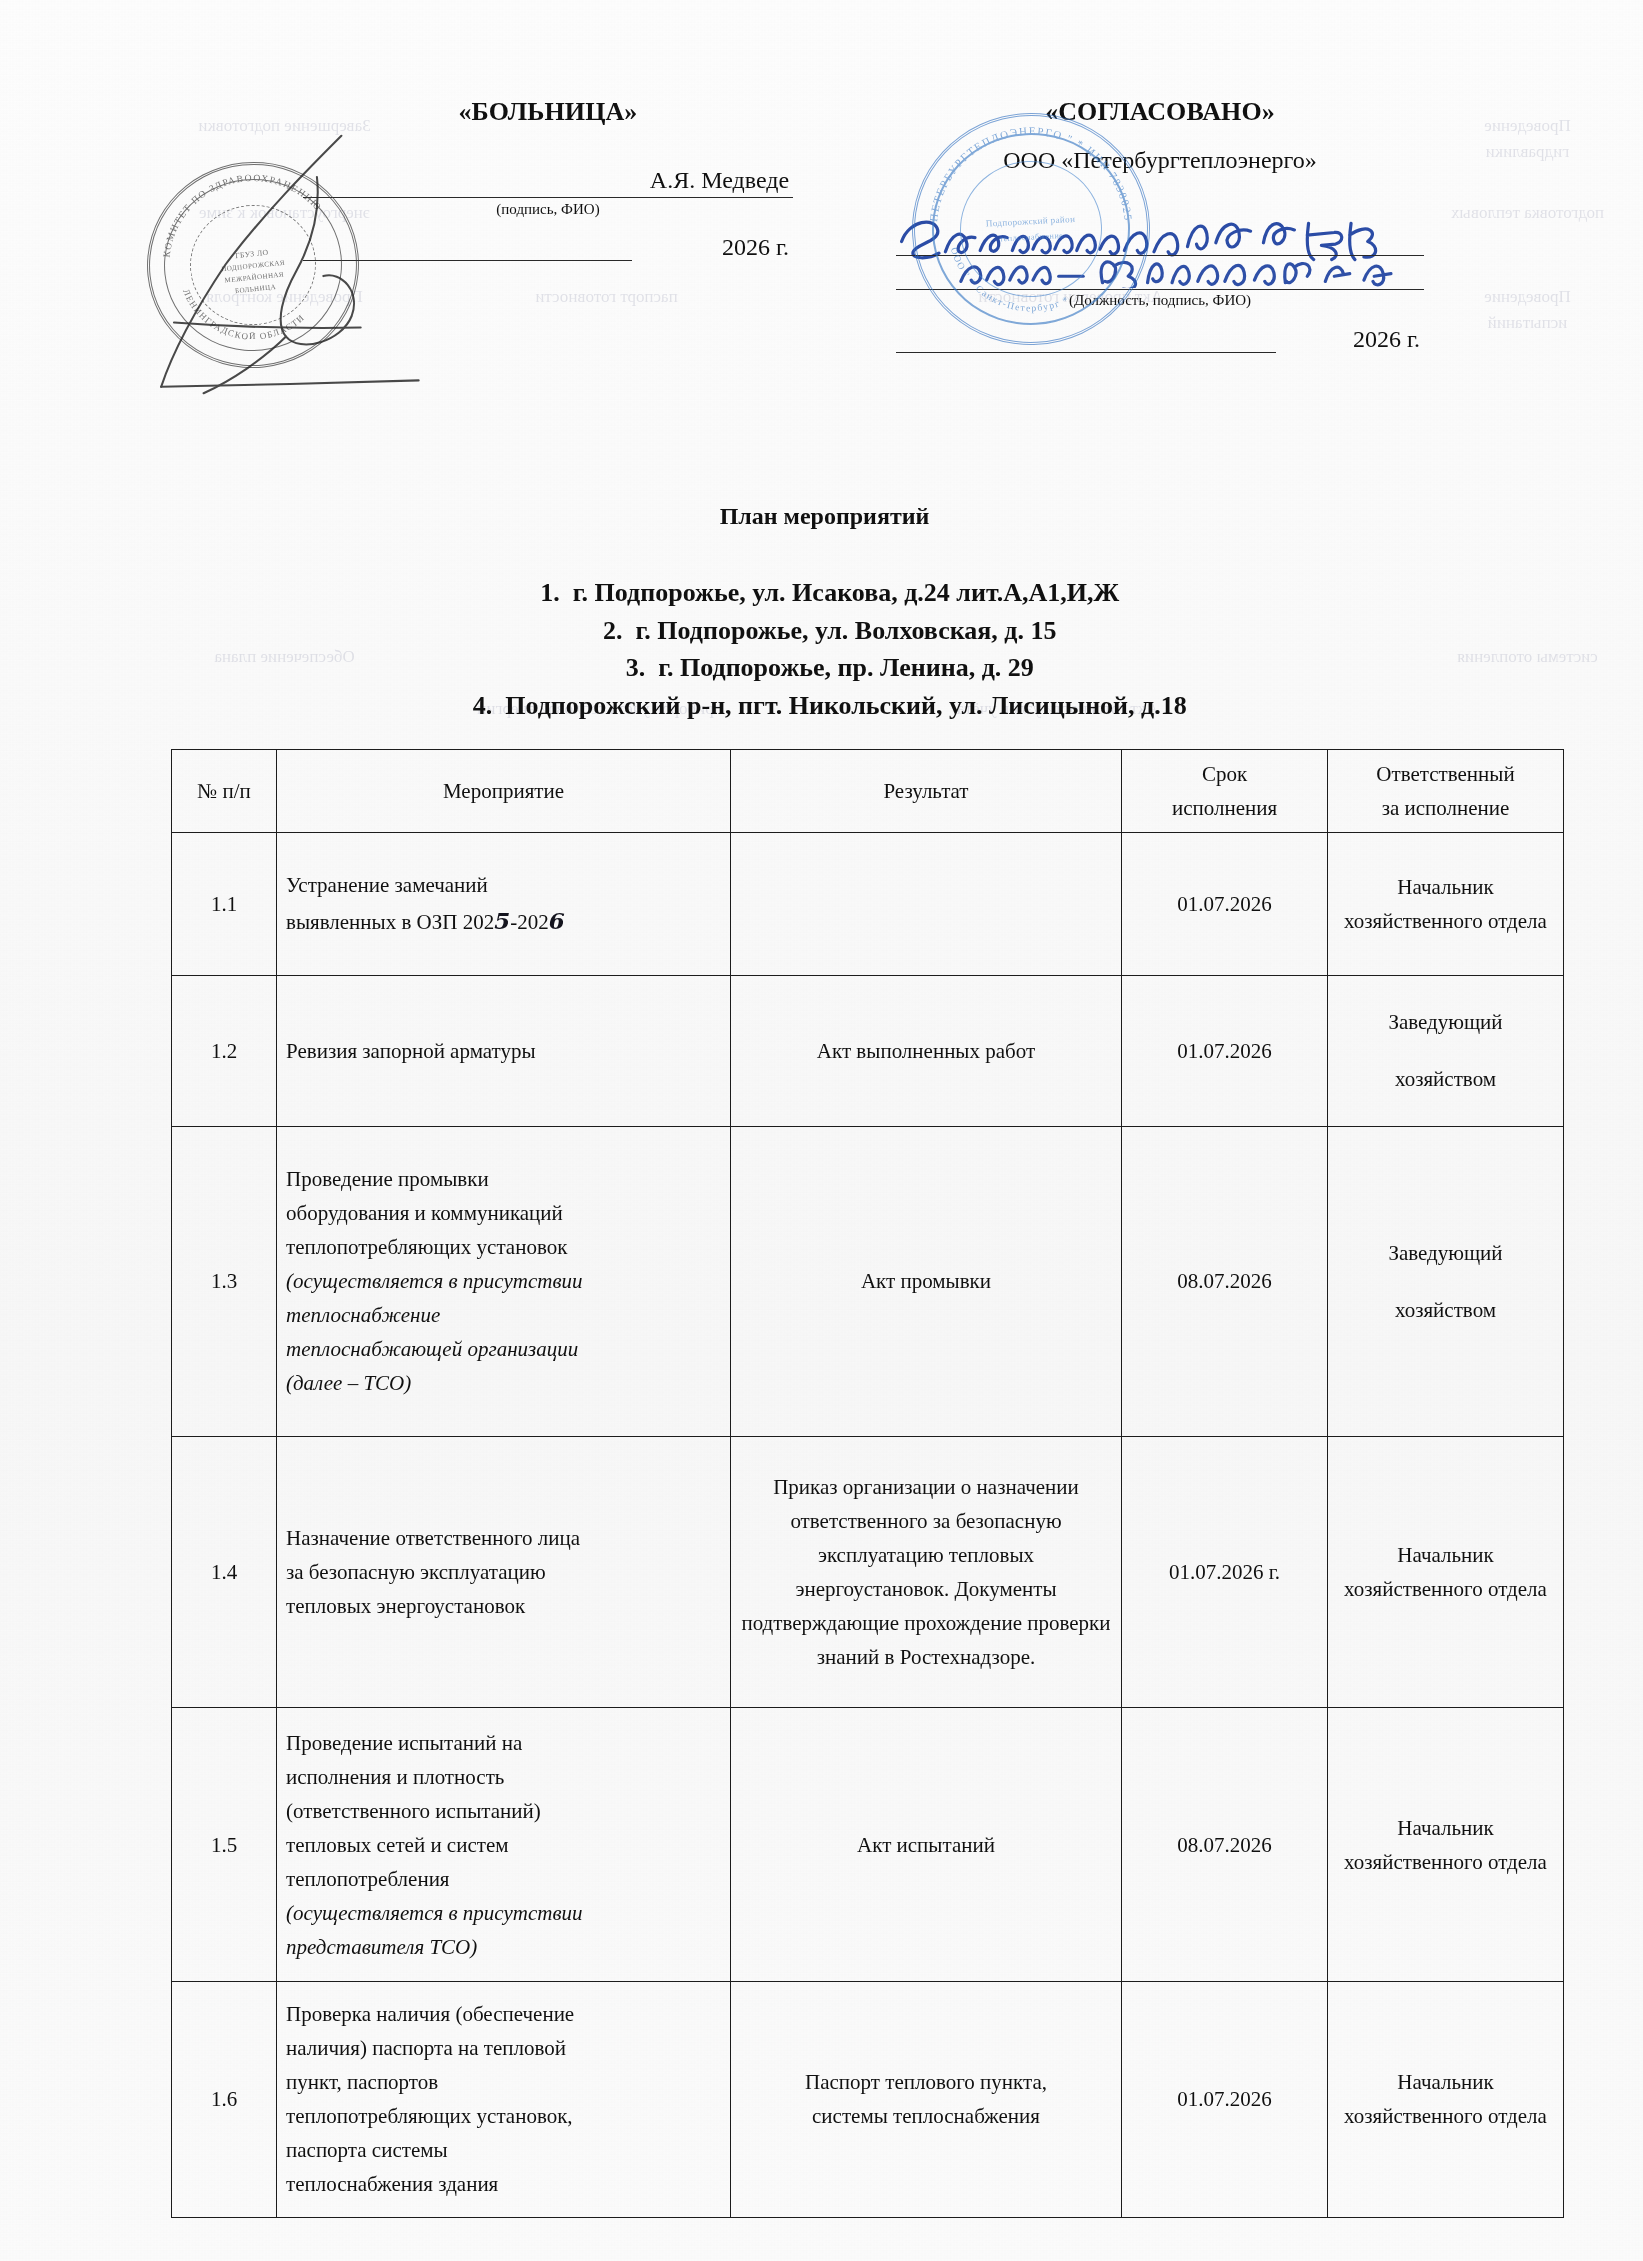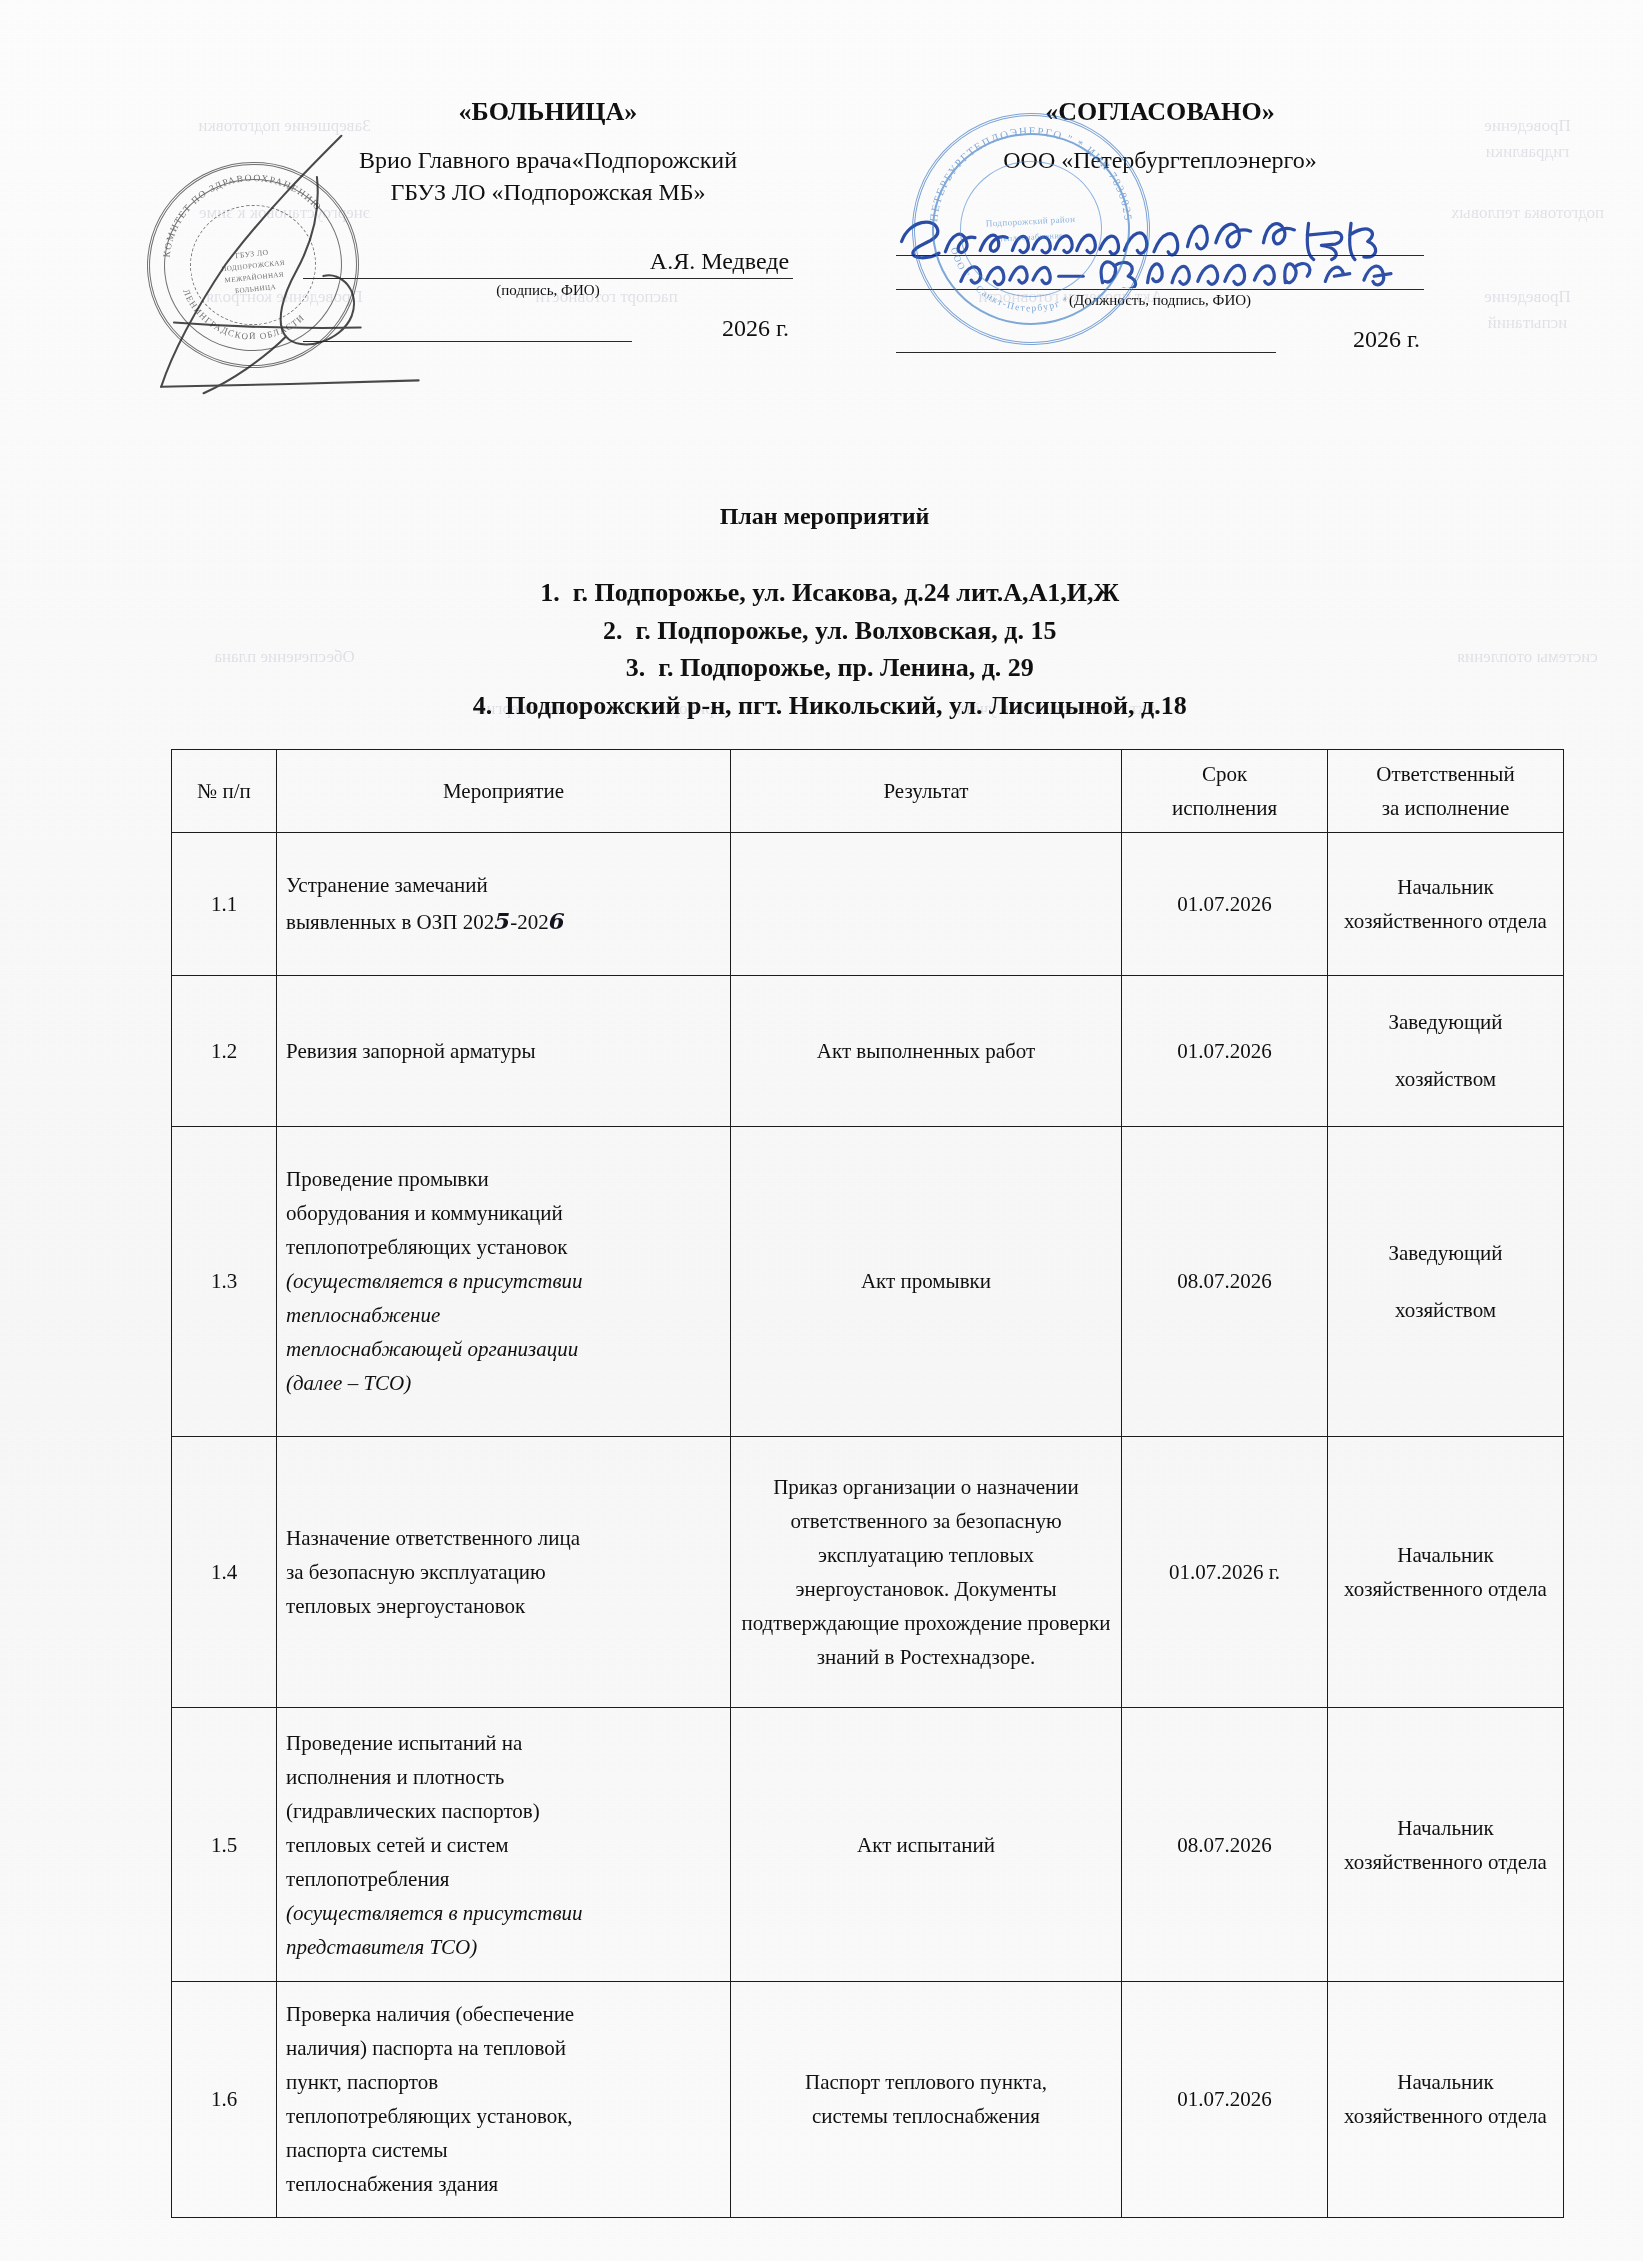--- a/index.html
+++ b/index.html
@@ -274,24 +274,20 @@
       <div class="ghost" style="left: 902px; top: 284px; width: 271px;">паспорт готовности</div>
       <div class="ghost" style="left: 1263px; top: 284px; width: 193px;">Проведение контроля</div>
       <div class="ghost" style="left: 39px; top: 644px; width: 155px;">системы отопления</div>
       <div class="ghost" style="left: 1263px; top: 644px; width: 193px;">Обеспечение плана</div>
       <div class="ghost" style="left: 451px; top: 696px; width: 271px;">Акт готовности узлов учёта</div>
       <div class="ghost" style="left: 902px; top: 696px; width: 284px;">приборов учёта тепловой энергии</div>
     </div>
 
   <div class="approve-left">
     <div class="approve-title">«БОЛЬНИЦА»</div>
-    <div class="approve-org">
-      <div>Врио Главного врача«Подпорожский</div>
-      <div>ГБУЗ ЛО «Подпорожская МБ»</div>
-    </div>
     <div class="sig-row">
       <span class="sig-name">А.Я. Медведе</span>
       <span class="sig-line"></span>
     </div>
     <div class="sig-caption">(подпись, ФИО)</div>
     <div class="date-row">
       <span class="date-line"></span>
       <span class="date-year">2026 г.</span>
     </div>
   </div>
@@ -487,21 +483,21 @@
         <td class="res">Приказ организации о назначении ответственного за безопасную эксплуатацию тепловых энергоустановок. Документы подтверждающие прохождение проверки знаний в Ростехнадзоре.</td>
         <td class="date">01.07.2026 г.</td>
         <td class="resp">Начальник хозяйственного отдела</td>
       </tr>
 
       <tr class="r15">
         <td class="num">1.5</td>
         <td class="meas">
           <div>Проведение испытаний на</div>
           <div>исполнения и плотность</div>
-          <div>(гидравлических паспортов)</div>
+          <div>(ответственного испытаний)</div>
           <div>тепловых сетей и систем</div>
           <div>теплопотребления</div>
           <div class="ital">(осуществляется в присутствии</div>
           <div class="ital">представителя ТСО)</div>
         </td>
         <td class="res">Акт испытаний</td>
         <td class="date">08.07.2026</td>
         <td class="resp">Начальник хозяйственного отдела</td>
       </tr>
 

